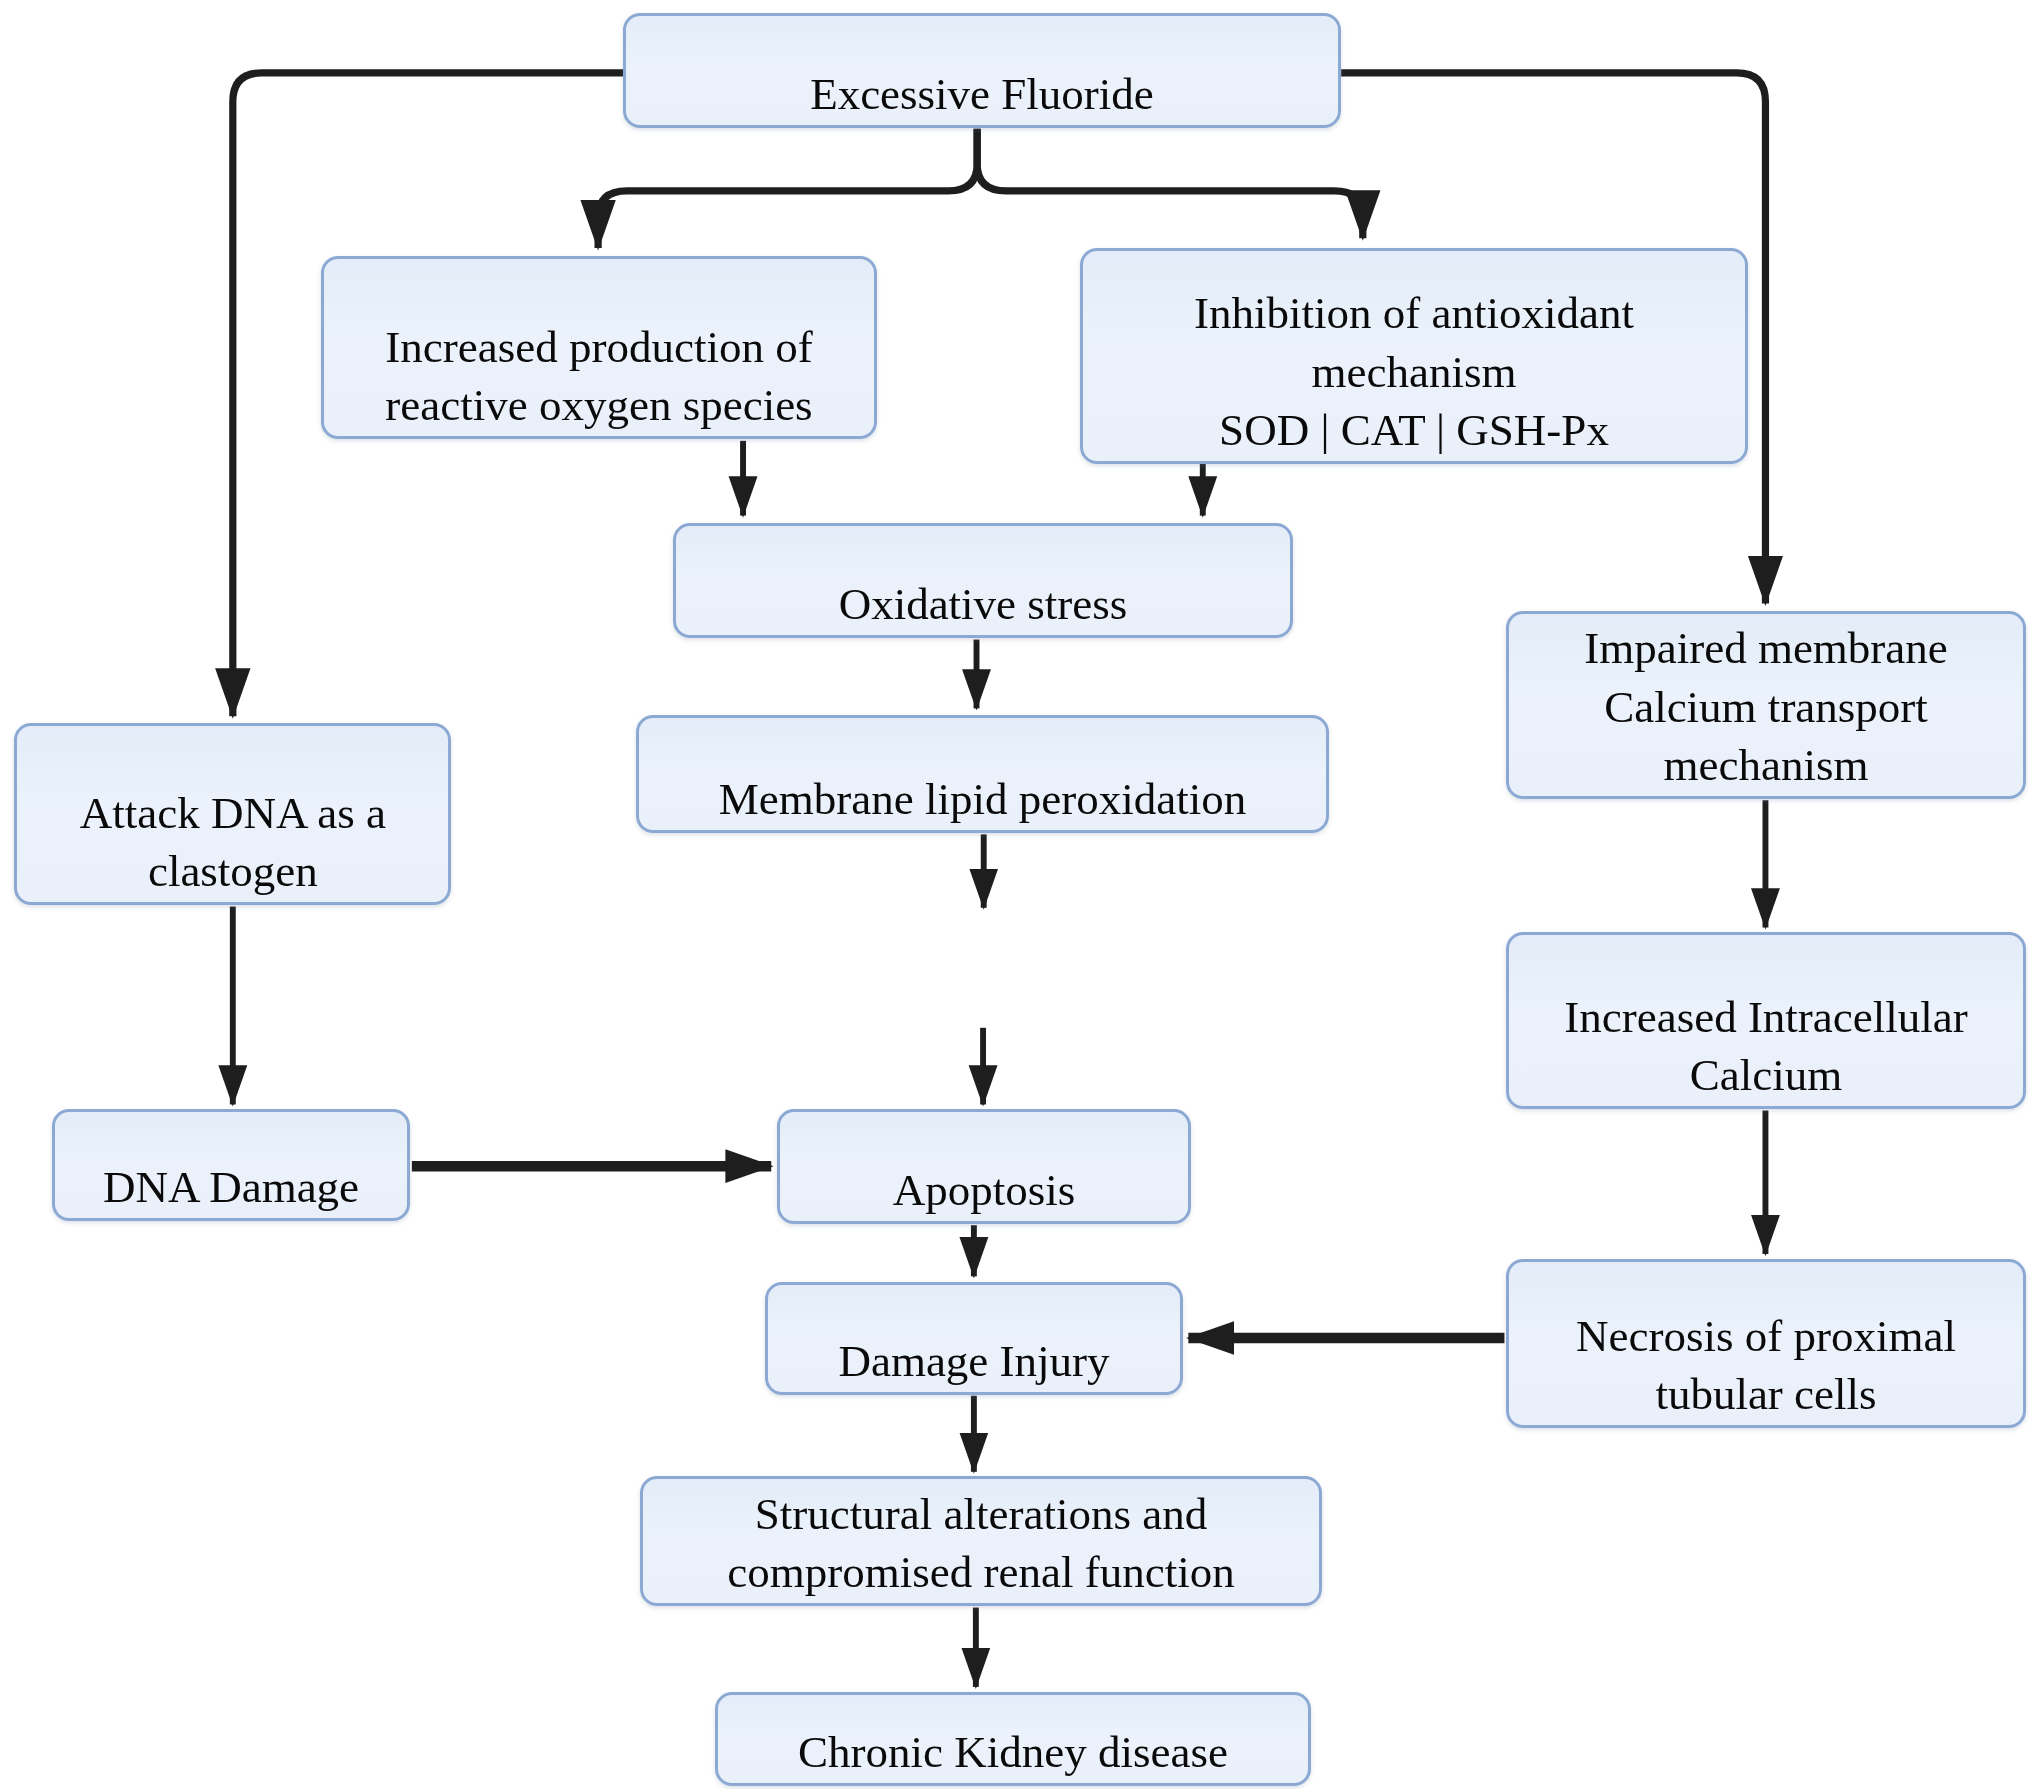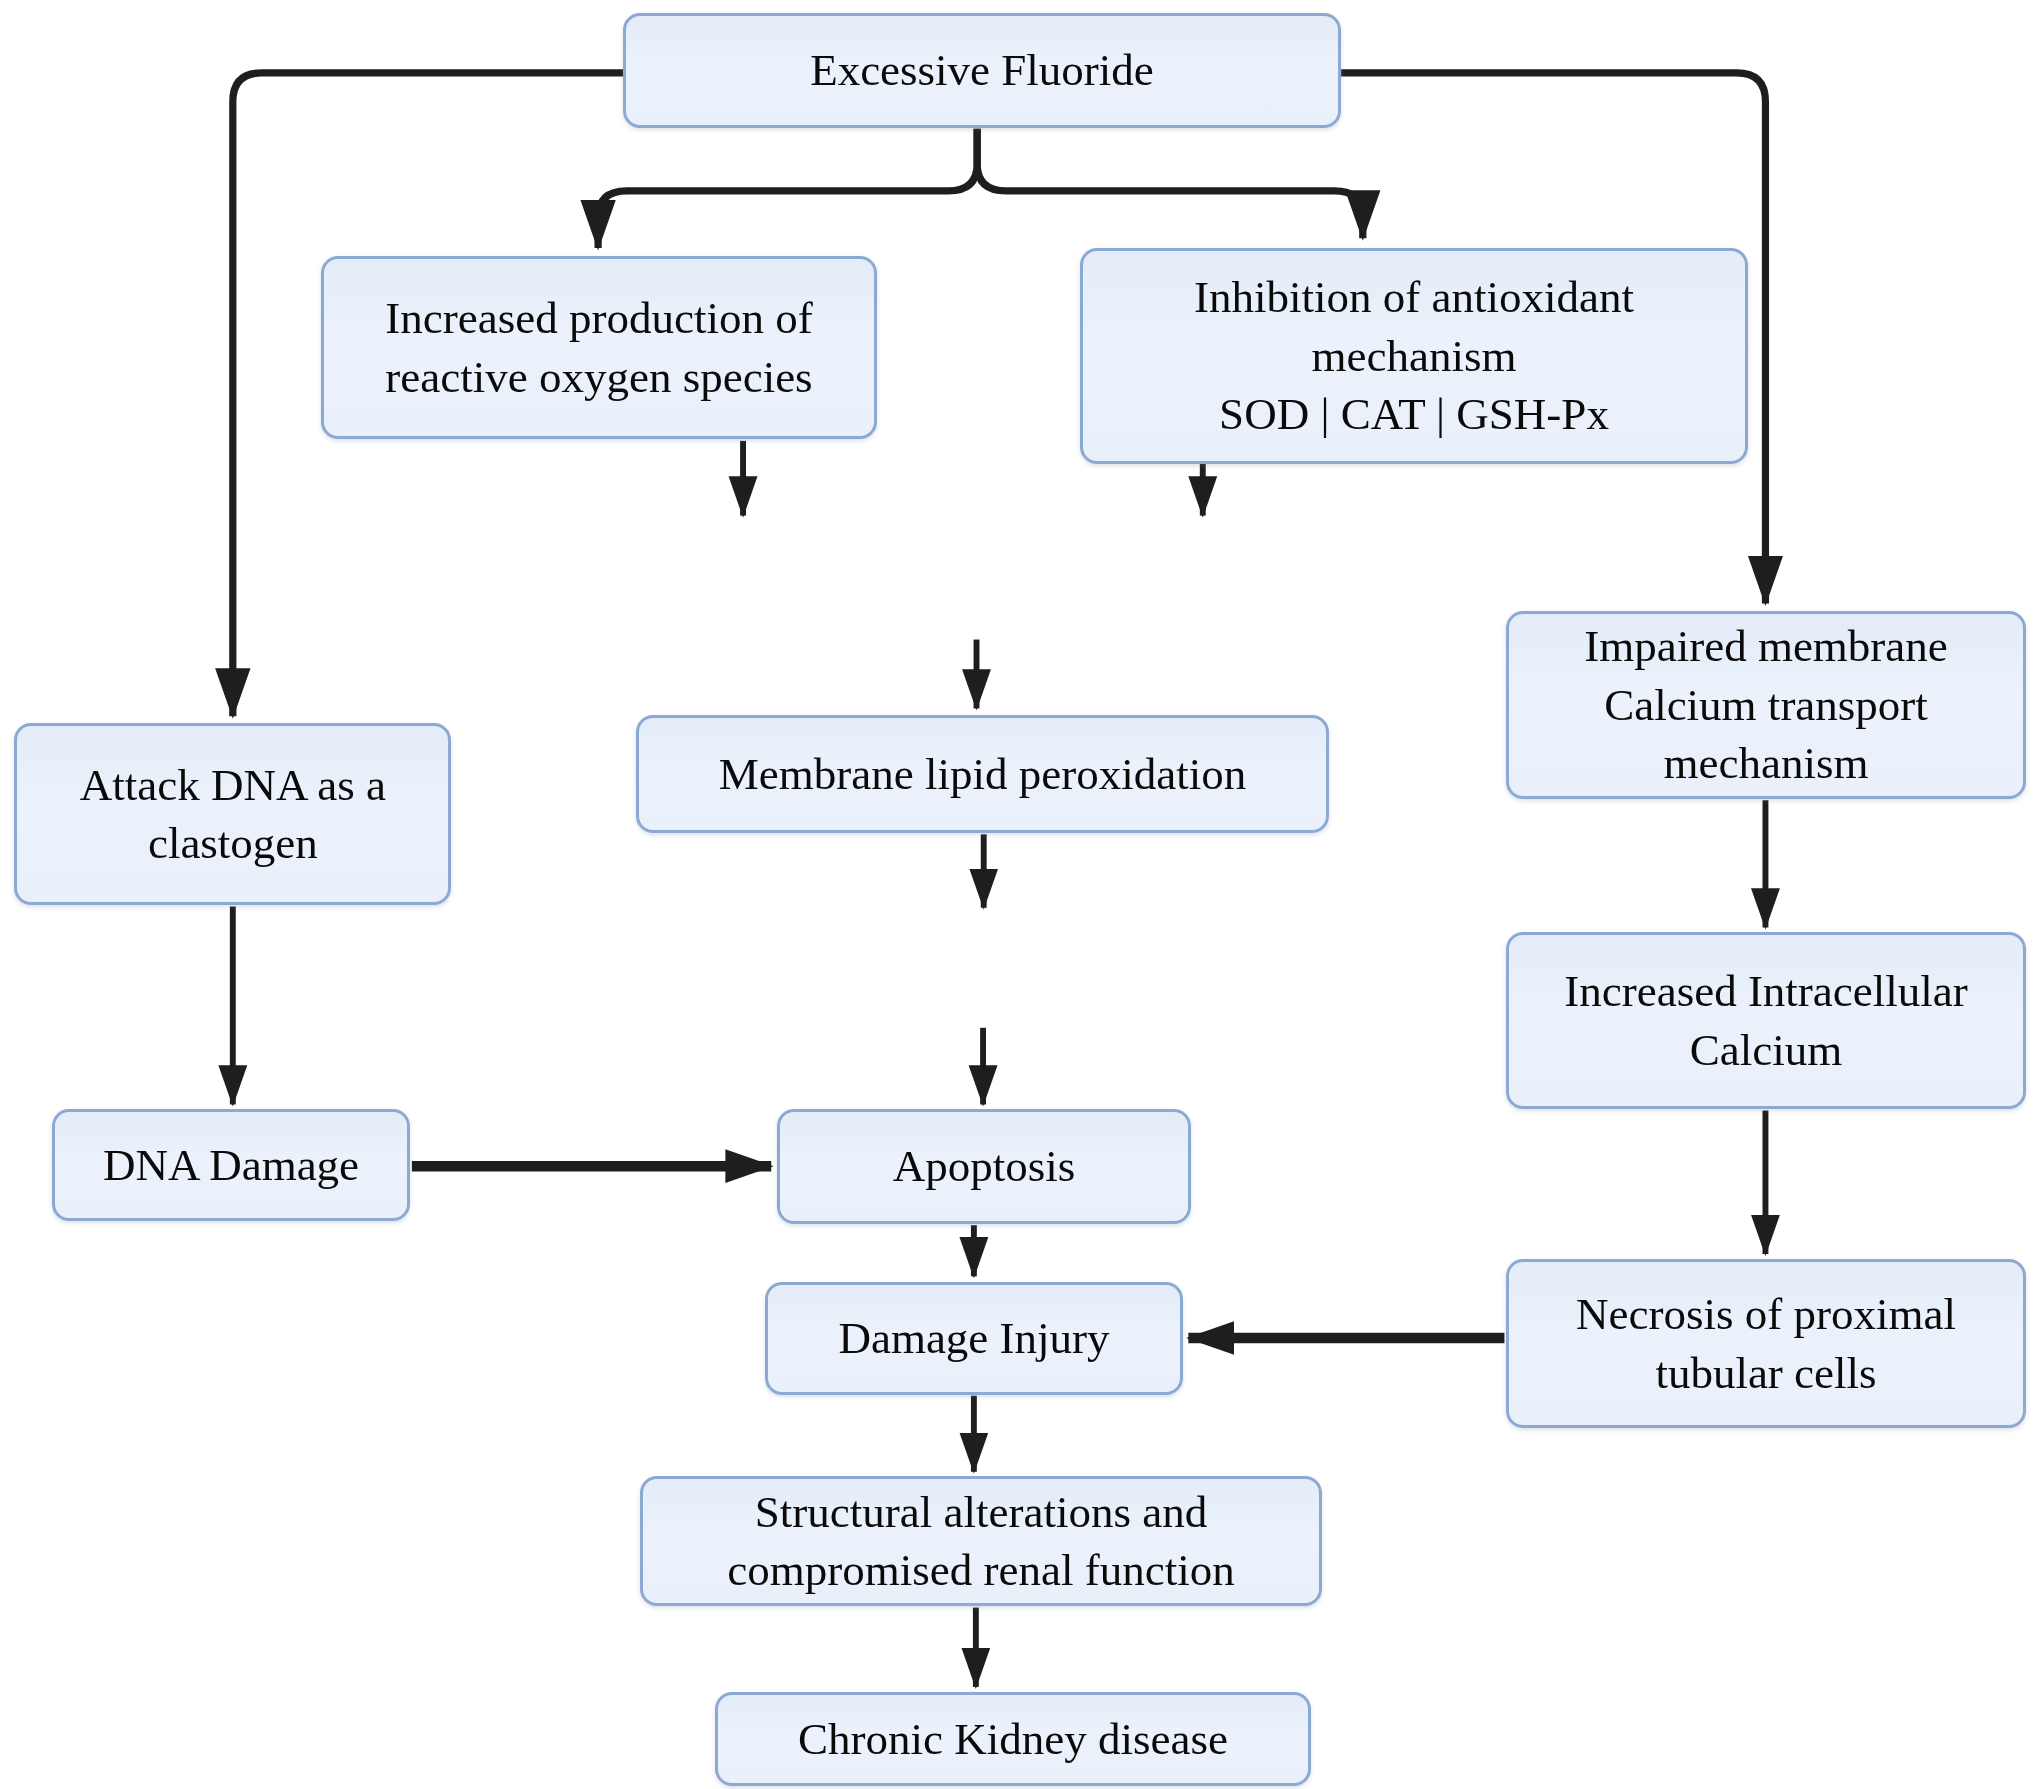--- a/index.html
+++ b/index.html
@@ -21,21 +21,21 @@
     stroke: #1e1e1e;
     stroke-linejoin: round;
   }
   .node {
     position: absolute;
     box-sizing: border-box;
     background: linear-gradient(180deg, #e3ecf8 0%, #ebf2fb 45%, #e9f0fa 100%);
     border: 3.9px solid #8ca9d4;
     border-radius: 17px;
     display: flex;
-    align-items: center;
+    align-items: flex-end;
     justify-content: center;
     text-align: center;
     box-shadow: 0 2px 4.6px rgba(110, 130, 160, 0.25);
   }
   .node-label {
     color: #0a0a0a;
     font-size: 45px;
     line-height: 1.3;
     white-space: pre-line;
     padding: 1.3px 11.8px;
@@ -83,20 +83,23 @@
     <span class="node-label">Increased production of
 reactive oxygen species</span>
   </div>
 
   <div class="node" style="left:1080px; top:248px; width:668px; height:216px;">
     <span class="node-label">Inhibition of antioxidant
 mechanism
 SOD | CAT | GSH-Px</span>
   </div>
 
+  <div class="node" style="left:673px; top:523px; width:620px; height:115px;">
+    <span class="node-label">Oxidative stress</span>
+  </div>
 
   <div class="node" style="left:1506px; top:611px; width:520px; height:188px;">
     <span class="node-label">Impaired membrane
 Calcium transport
 mechanism</span>
   </div>
 
   <div class="node" style="left:14.4px; top:723px; width:437px; height:182px;">
     <span class="node-label">Attack DNA as a
 clastogen</span>

